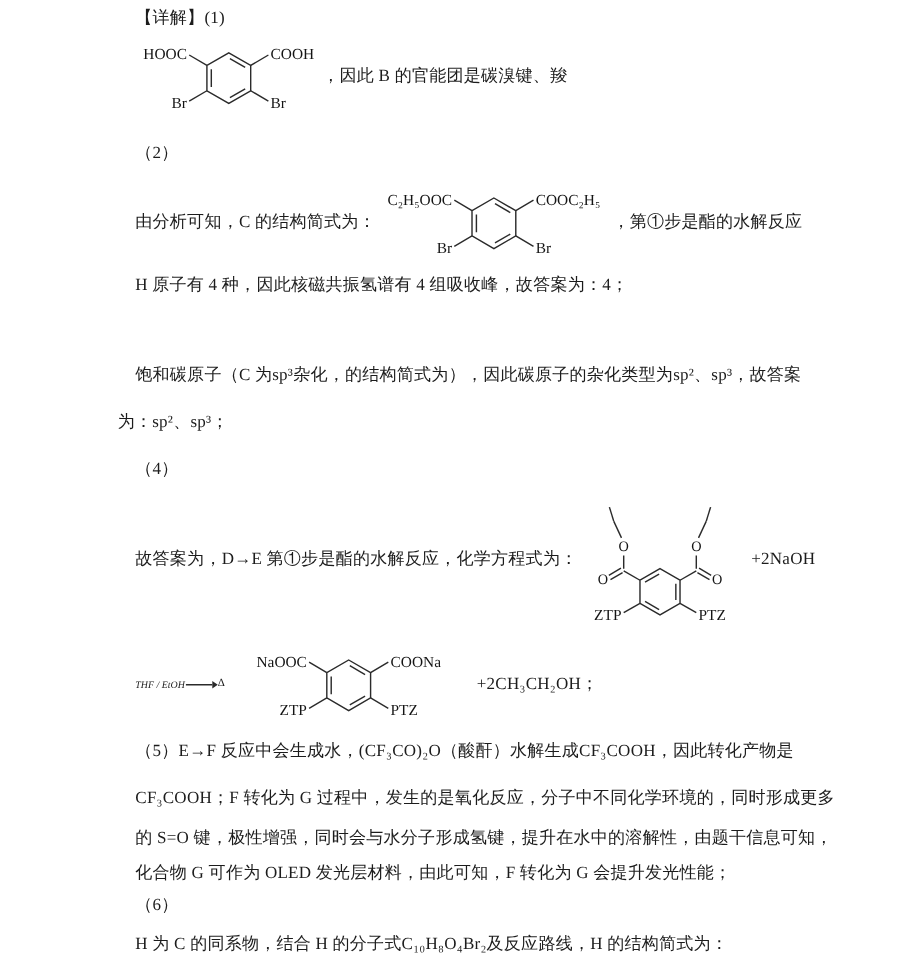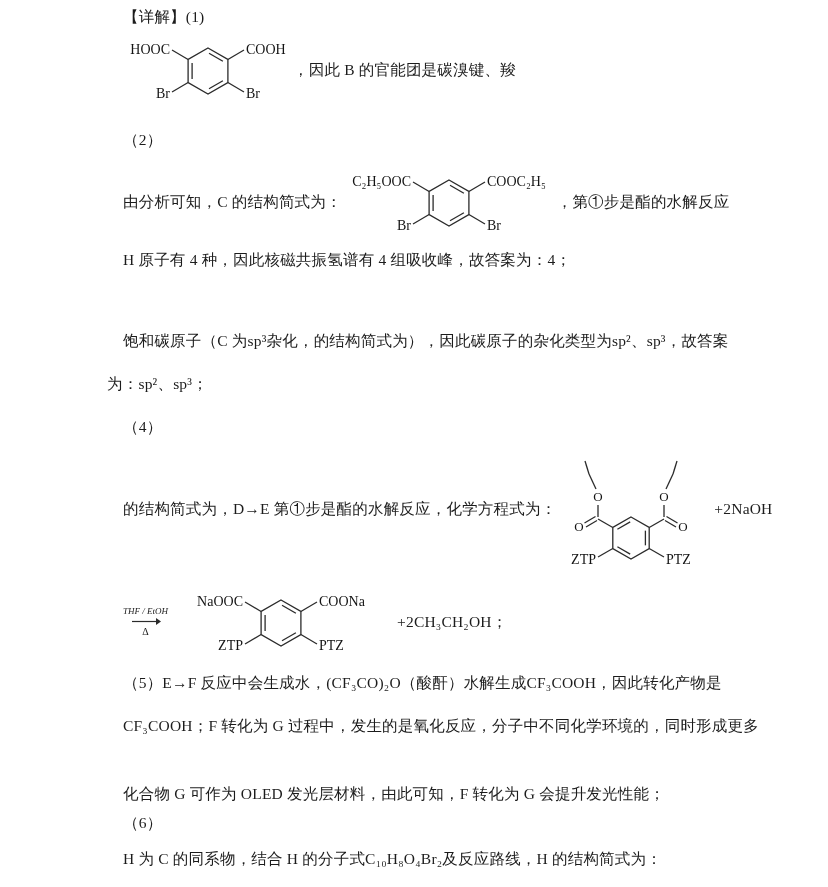--- a/index.html
+++ b/index.html
@@ -19,21 +19,21 @@
   .chem-label{
     font-family:"Liberation Serif","DejaVu Serif",serif;
     font-size:14px;fill:#141414;
   }
   .chem-label-sm{
     font-family:"Liberation Serif","DejaVu Serif",serif;
     font-size:13px;fill:#141414;
   }
   .bond{stroke:#2b2b2b;stroke-width:1.3;fill:none;}
   .arrow-block{
-    display:flex;flex-direction:column;align-items:center;
+    display:flex;align-items:center;
     margin-right:6px;flex-shrink:0;
   }
   .arrow-top{font-size:9px;font-style:italic;line-height:11px;}
   .arrow-bottom{font-size:10px;line-height:12px;}
   .plus-left{margin-left:8px;}
 </style>
 </head>
 <body>
 
 <div class="page">
@@ -83,21 +83,21 @@
     <span class="txt">，第①步是酯的水解反应</span>
   </div>
   <div class="abs txt" style="left:123px;top:250px;">H 原子有 4 种，因此核磁共振氢谱有 4 组吸收峰，故答案为：4；</div>
 
   <div class="abs txt" style="left:123px;top:331px;">饱和碳原子（C 为sp³杂化，的结构简式为），因此碳原子的杂化类型为sp²、sp³，故答案</div>
   <div class="abs txt" style="left:107px;top:374px;">为：sp²、sp³；</div>
 
   <div class="abs txt" style="left:123px;top:417px;">（4）</div>
 
   <div class="row" style="left:123px;top:443px;height:132px;">
-    <span class="txt">的结构简式为，D→E 第①步是酯的水解反应，化学方程式为：</span>
+    <span class="txt">故答案为，D→E 第①步是酯的水解反应，化学方程式为：</span>
     <svg width="150" height="132" viewBox="0 0 150 132">
       <g class="bond">
         <polygon points="75,74 93.2,84.5 93.2,105.5 75,116 56.8,105.5 56.8,84.5"></polygon>
         <line x1="61.4" y1="86.2" x2="74.2" y2="78.9"></line>
         <line x1="89.4" y1="87.65" x2="89.4" y2="102.35"></line>
         <line x1="74.2" y1="111.1" x2="61.4" y2="103.8"></line>
 
         <line x1="56.8" y1="84.5" x2="42" y2="76"></line>
         <line x1="41" y1="77.5" x2="30" y2="84"></line>
         <line x1="39.5" y1="73.5" x2="28.5" y2="80"></line>
@@ -148,18 +148,19 @@
       <text class="chem-label" x="69" y="29" text-anchor="end">NaOOC</text>
       <text class="chem-label" x="145" y="29" text-anchor="start">COONa</text>
       <text class="chem-label" x="69" y="73" text-anchor="end">ZTP</text>
       <text class="chem-label" x="145" y="73" text-anchor="start">PTZ</text>
     </svg>
     <span class="txt plus-left">+2CH₃CH₂OH；</span>
   </div>
 
   <div class="abs txt" style="left:123px;top:673px;">（5）E→F 反应中会生成水，(CF₃CO)₂O（酸酐）水解生成CF₃COOH，因此转化产物是</div>
   <div class="abs txt" style="left:123px;top:716px;">CF₃COOH；F 转化为 G 过程中，发生的是氧化反应，分子中不同化学环境的，同时形成更多</div>
+  <div class="abs txt" style="left:123px;top:752px;">的 S=O 键，极性增强，同时会与水分子形成氢键，提升在水中的溶解性，由题干信息可知，</div>
   <div class="abs txt" style="left:123px;top:784px;">化合物 G 可作为 OLED 发光层材料，由此可知，F 转化为 G 会提升发光性能；</div>
 
   <div class="abs txt" style="left:123px;top:813px;">（6）</div>
   <div class="abs txt" style="left:123px;top:849px;">H 为 C 的同系物，结合 H 的分子式C₁₀H₈O₄Br₂及反应路线，H 的结构简式为：</div>
 
 </div>
 
 </body></html>

